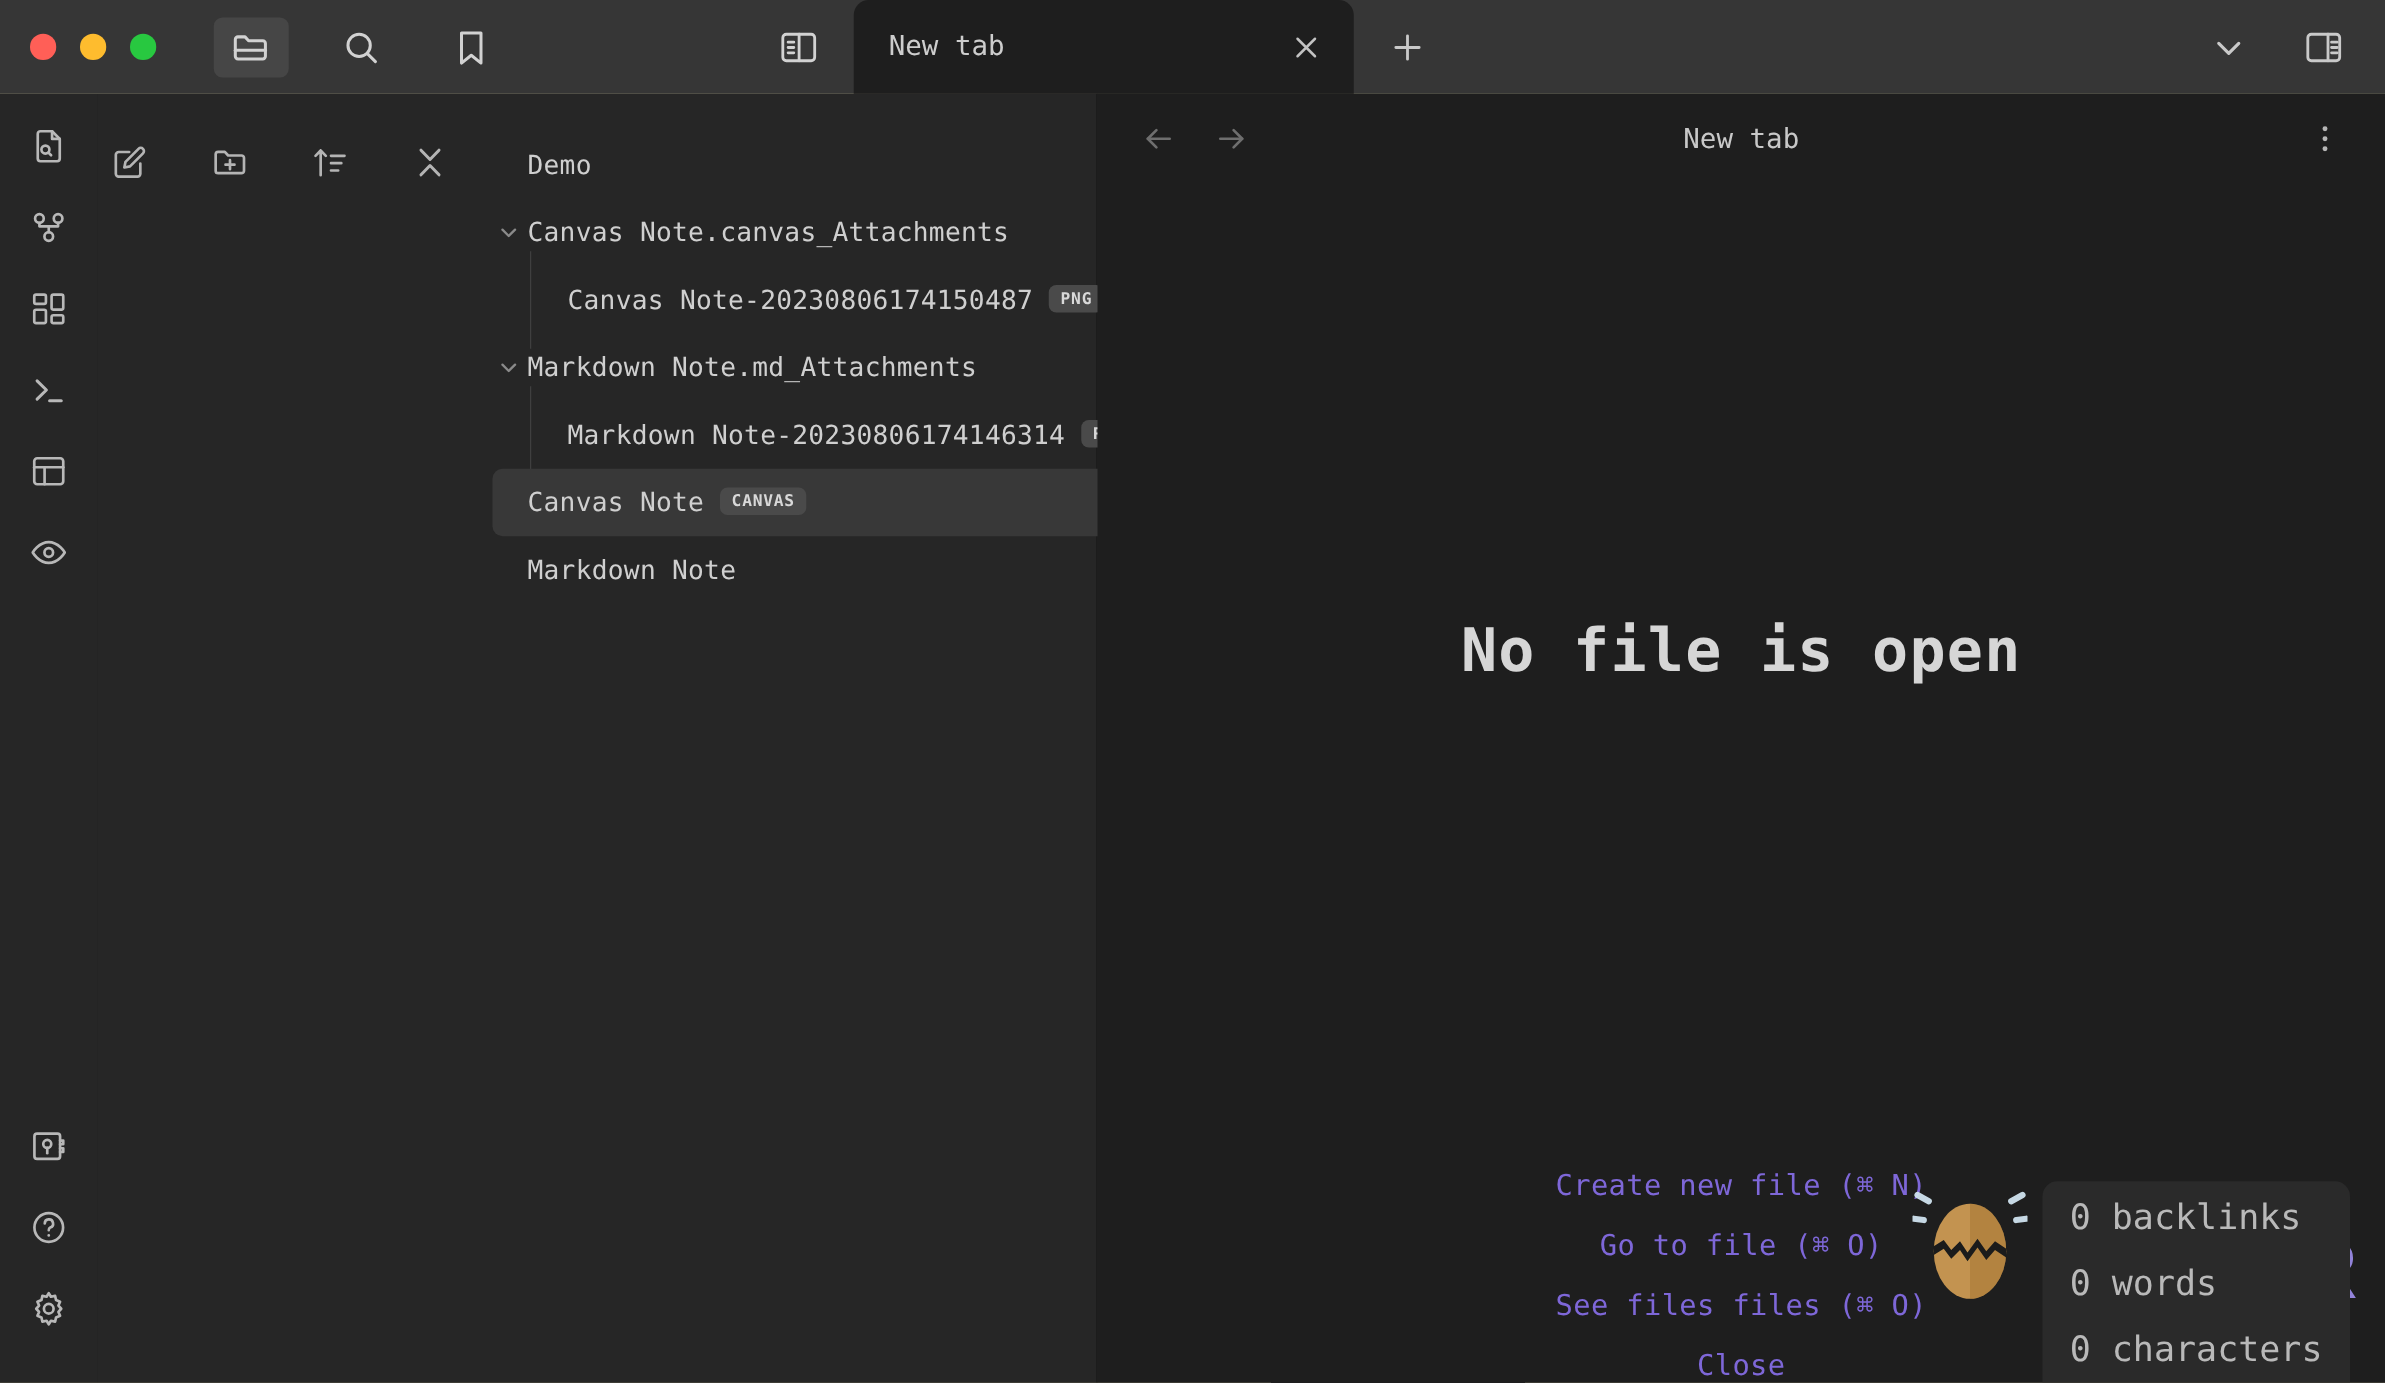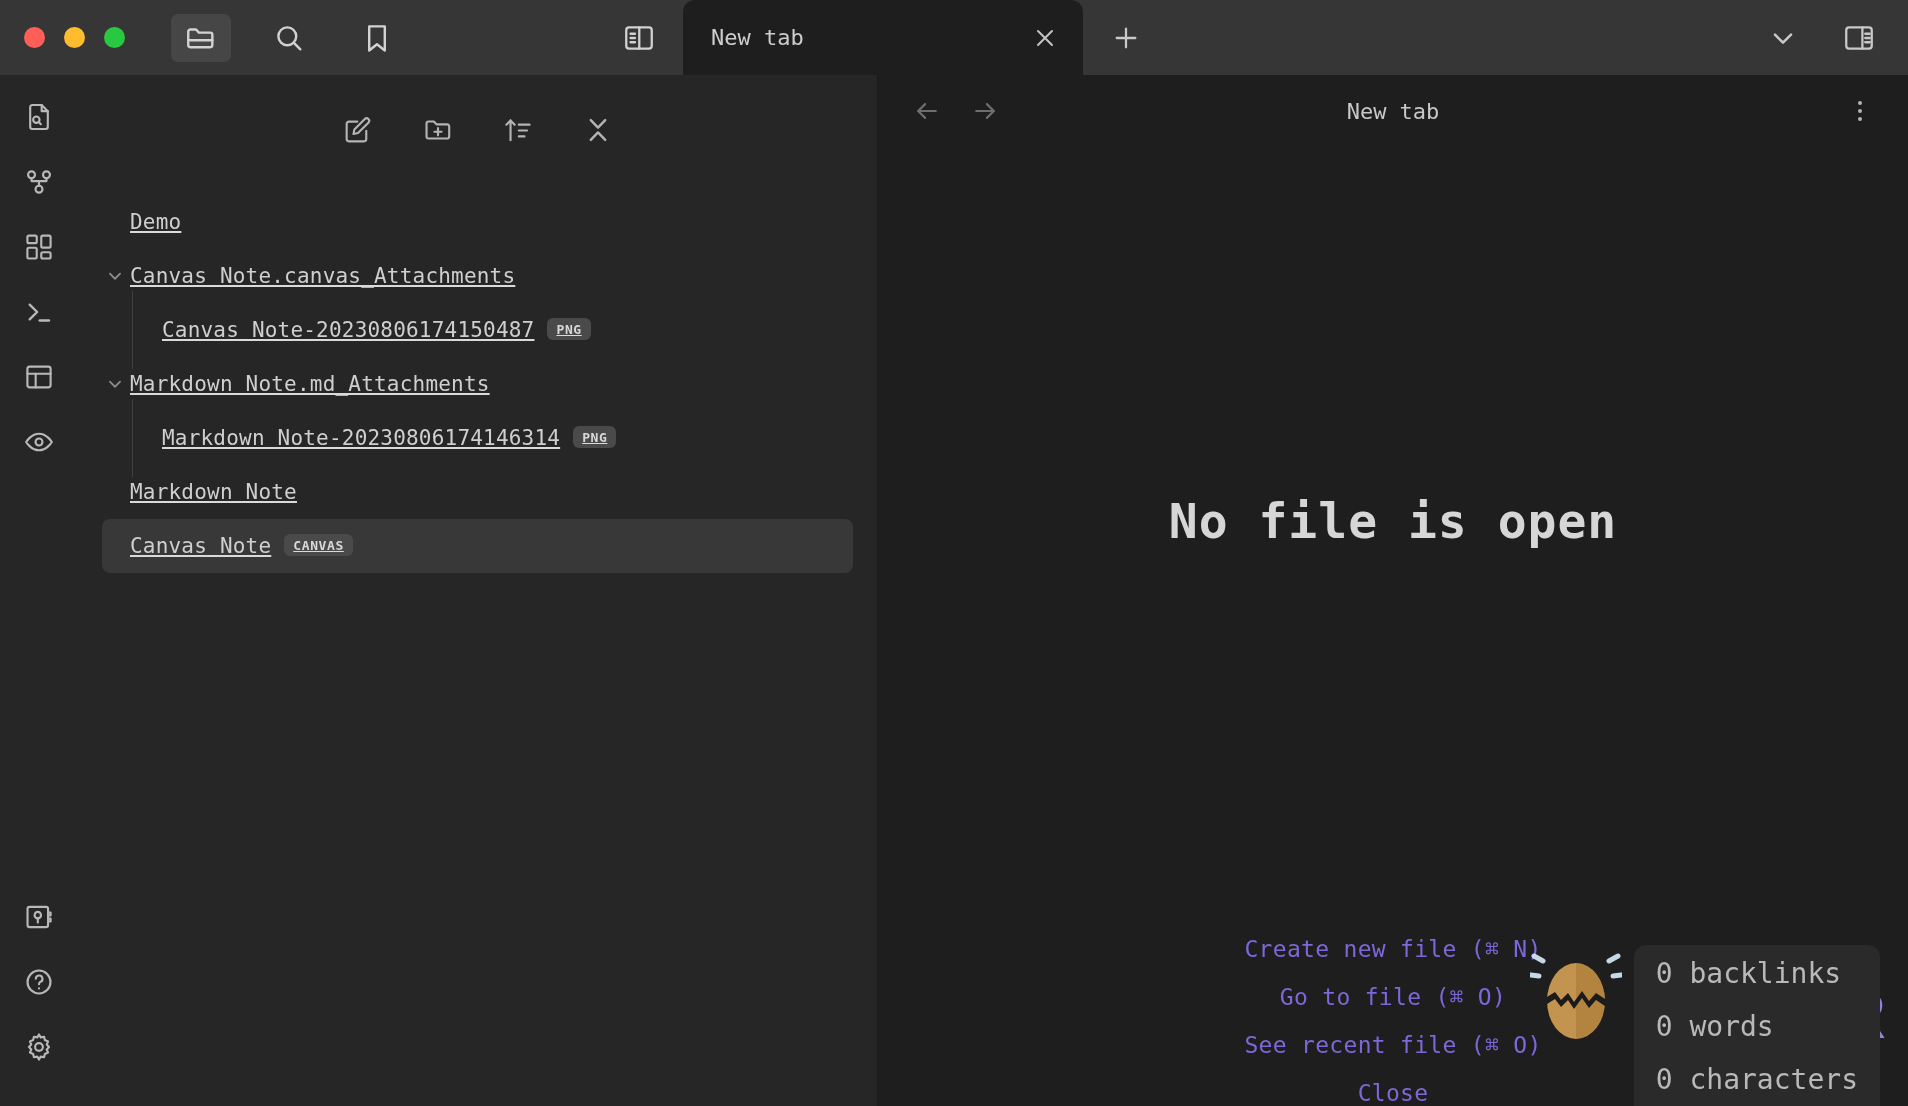--- a/index.html
+++ b/index.html
@@ -152,23 +152,22 @@
   }
   .ribbon-bottom { margin-top: auto; padding-bottom: 22px; }
 
   
   .explorer {
     width: 800px;
     flex: 0 0 800px;
     background: #262626;
     border-right: 1px solid #1a1a1a;
     display: flex;
-    flex-direction: column;
+    flex-direction: row;
     box-sizing: border-box;
-    text-decoration: underline;
   }
   .explorer-toolbar {
     height: 70px;
     display: flex;
     align-items: center;
     justify-content: center;
     gap: 28px;
     padding-top: 20px;
   }
   .ex-btn {
@@ -538,26 +537,26 @@
                 <path d="M6.5 9.5 12 15l5.5-5.5"></path>
               </svg>
             </span>
             <span class="tree-label">Markdown Note.md_Attachments</span>
           </div>
           <div class="tree-row depth1">
             <span class="guide"></span>
             <span class="tree-label">Markdown Note-20230806174146314</span>
             <span class="badge">PNG</span>
           </div>
-          <div class="tree-row">
-            <span class="tree-label">Markdown Note</span>
-          </div>
           <div class="tree-row selected">
             <span class="tree-label">Canvas Note</span>
             <span class="badge">CANVAS</span>
+          </div>
+          <div class="tree-row">
+            <span class="tree-label">Markdown Note</span>
           </div>
         </div>
     </div>
 
     <div class="main">
       <div class="view-header">
         <div class="nav-btn">
           <svg width="30" height="30" viewBox="0 0 24 24" fill="none" stroke="currentColor" stroke-width="1.7" stroke-linecap="round" stroke-linejoin="round">
             <path d="M19 12H5"></path>
               <path d="M10.5 6.5 5 12l5.5 5.5"></path>
@@ -577,21 +576,21 @@
               <circle cx="12" cy="18.8" r="1.7"></circle>
           </svg>
         </div>
       </div>
 
       <div class="empty-state">
         <div class="empty-title">No file is open</div>
         <div class="empty-actions">
             <a class="empty-action" href="#">Create new file (⌘ N)</a>
             <a class="empty-action" href="#">Go to file (⌘ O)</a>
-            <a class="empty-action" href="#">See recent file (⌘ O)</a>
+            <a class="empty-action" href="#">See files files (⌘ O)</a>
             <a class="empty-action" href="#">Close</a>
           </div>
       </div>
 
       <div class="pkmer">
         <svg width="92" height="104" viewBox="0 0 92 104">
           <g stroke="#cfe3ef" stroke-width="5" stroke-linecap="round">
             <path d="M13 17 L4 12"></path>
               <path d="M9 32 L1 31"></path>
             <path d="M79 17 L88 12"></path>

